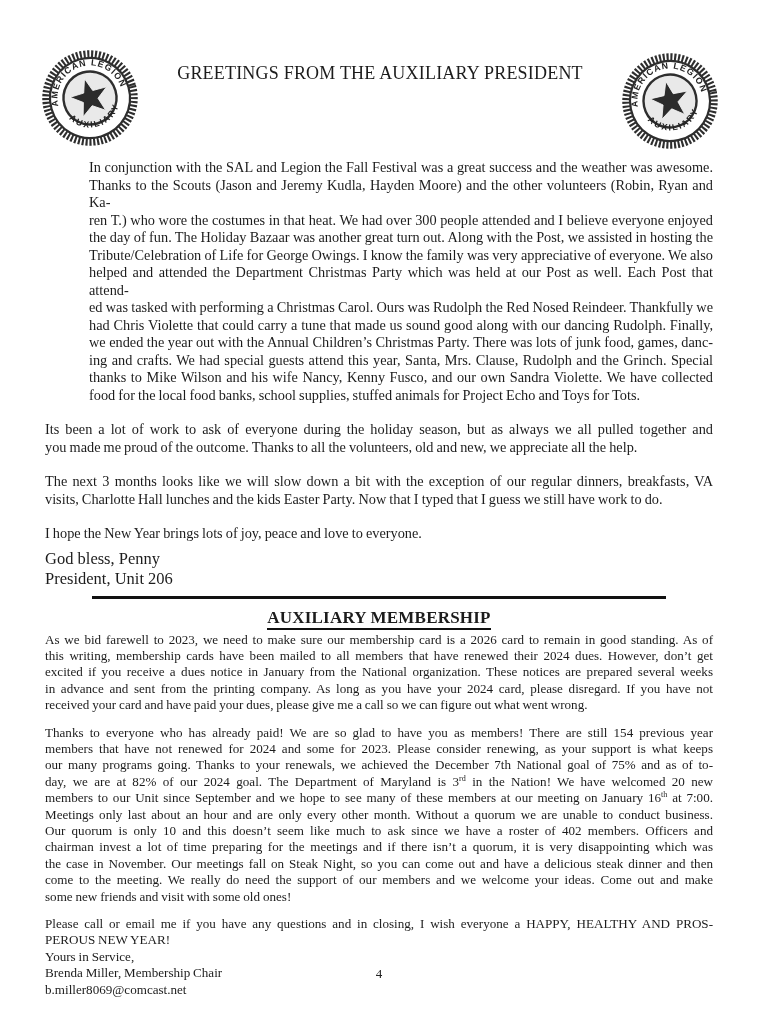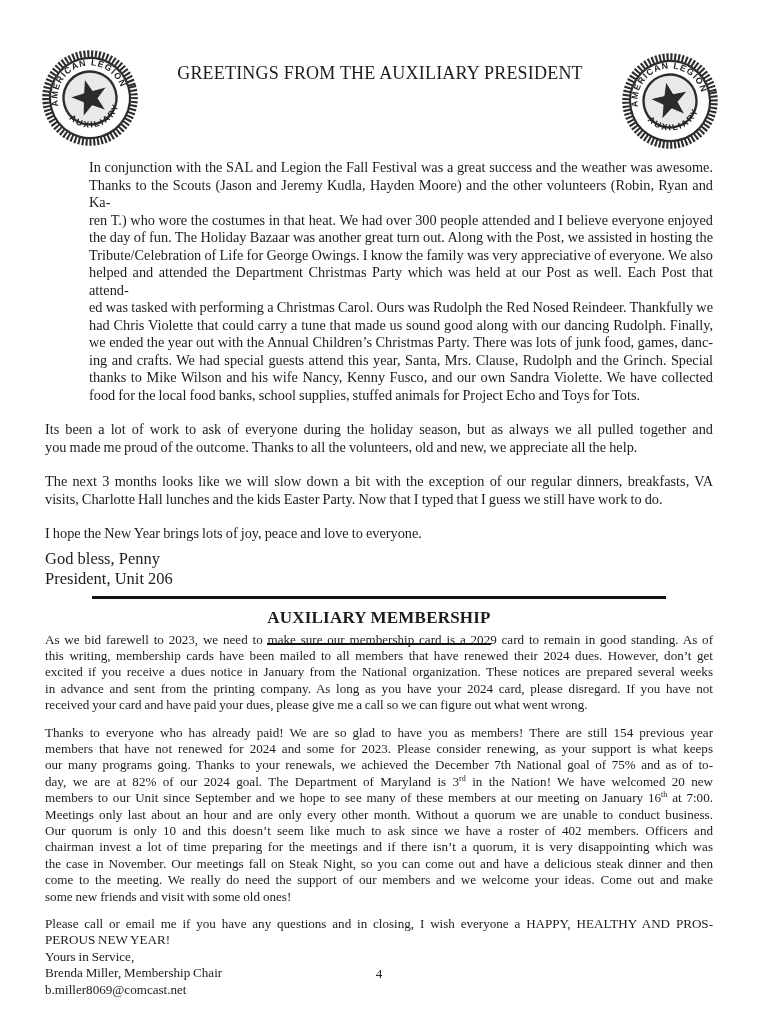--- a/index.html
+++ b/index.html
@@ -22,21 +22,21 @@
   .body-lg { font-size:14.3px; line-height:17.5px; word-spacing:-0.5px; }
   .body-sm { font-size:13.1px; line-height:16.4px; word-spacing:-0.4px; }
   .mt8  { margin-top:8px;margin-left:44px; }
   .gap  { margin-top:17px; }
   .mgap { margin-top:11px; }
   .line { text-align:justify; text-align-last:justify; }
   .line-last, .plain .line { text-align:left; text-align-last:auto; }
   .signature { font-size:16.5px; line-height:20px; margin-top:6px; }
   .divider { height:3px; background:#111; width:574px; margin:7px auto 0 auto; }
   .subtitle { text-align:center; margin:8px 0 3px 0; font-size:17px; font-weight:bold; line-height:22px; }
-  .subtitle-text { border-bottom:2.5px solid #111; padding-bottom:16px; letter-spacing:0.2px; }
+  .subtitle-text { border-bottom:2.5px solid #111; padding-bottom:1px; letter-spacing:0.2px; }
   .closing { margin-top:0; }
   sup { font-size:0.62em; line-height:0; vertical-align:super; }
   .pageno {
     position:absolute; bottom:42px; left:0; right:0;
     text-align:center; font-size:13px; color:#222;
   }
   .arc-text {
     font-family:"Liberation Sans", "DejaVu Sans", sans-serif;
     font-size:8.8px; font-weight:bold; fill:#222; letter-spacing:1.1px;
   }
@@ -117,21 +117,21 @@
     <div class="signature plain para">
         <div class="line">God bless, Penny</div>
         <div class="line line-last">President, Unit 206</div>
       </div>
 
     <div class="divider"></div>
 
     <h2 class="subtitle"><span class="subtitle-text">AUXILIARY MEMBERSHIP</span></h2>
 
     <div class="para body-sm">
-        <div class="line">As we bid farewell to 2023, we need to make sure our membership card is a 2029 card to remain in good standing.  As of</div>
+        <div class="line">As we bid farewell to 2023, we need to make sure our membership card is a 2026 card to remain in good standing.  As of</div>
         <div class="line">this writing, membership cards have been mailed to all members that have renewed their 2024 dues.  However, don’t get</div>
         <div class="line">excited if you receive a dues notice in January from the National organization.  These notices are prepared several weeks</div>
         <div class="line">in advance and sent from the printing company.  As long as you have your 2024 card, please disregard.  If you have not</div>
         <div class="line line-last">received your card and have paid your dues, please give me a call so we can figure out what went wrong.</div>
       </div>
     <div class="para body-sm mgap">
         <div class="line">Thanks to everyone who has already paid!  We are so glad to have you as members!  There are still 154 previous year</div>
         <div class="line">members that have not renewed for 2024 and some for 2023.  Please consider renewing, as your support is what keeps</div>
         <div class="line">our many programs going.  Thanks to your renewals, we achieved the December 7th National goal of 75% and as of to-</div>
         <div class="line">day, we are at 82% of our 2024 goal.  The Department of Maryland is 3<sup>rd</sup> in the Nation!  We have welcomed 20 new</div>

